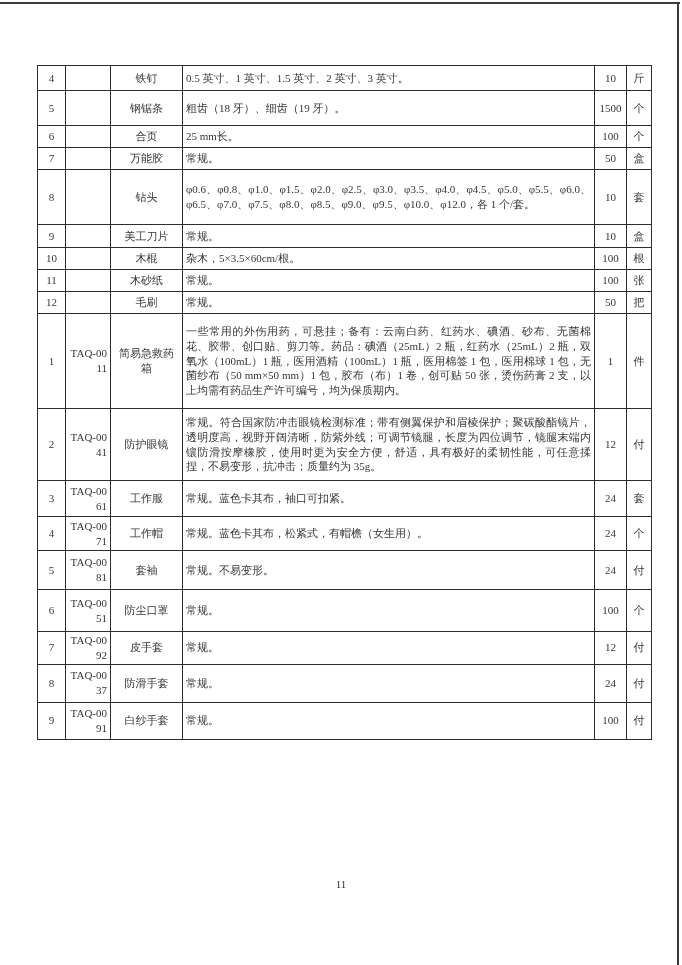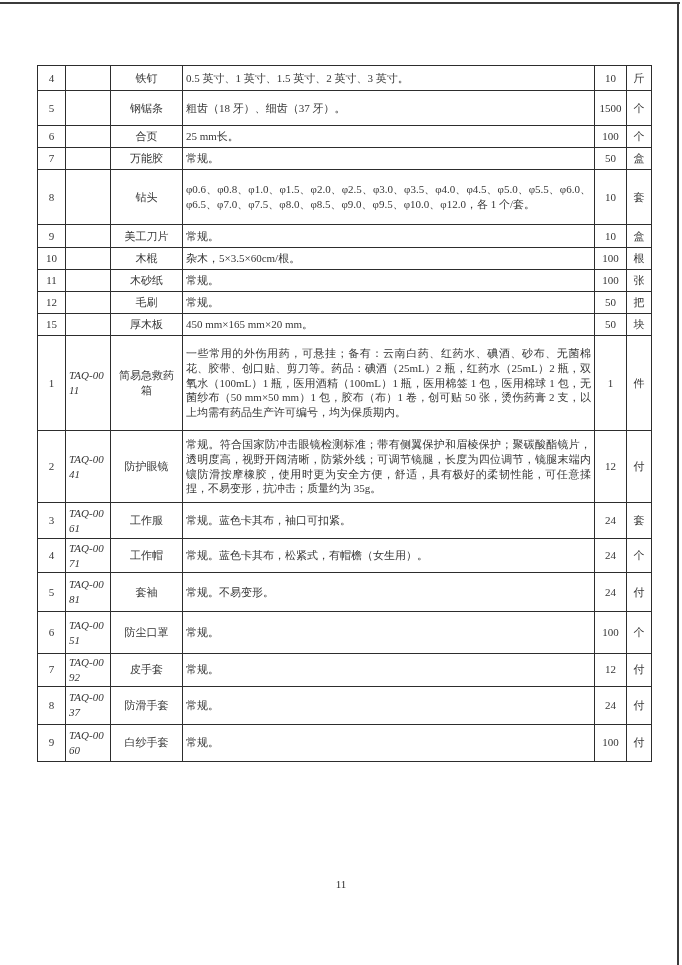--- a/index.html
+++ b/index.html
@@ -21,21 +21,21 @@
     padding:1px 3px;vertical-align:middle;
     overflow:hidden;
   }
   col.c-no{width:28px;}
   col.c-model{width:45px;}
   col.c-name{width:72px;}
   col.c-qty{width:32px;}
   col.c-unit{width:25px;}
 
   td.center{text-align:center;}
-  td.model{text-align:left;word-break:break-all;font-size:10.5px;line-height:1.5;font-style:italic;}
+  td.model{text-align:right;word-break:break-all;font-size:10.5px;line-height:1.5;}
   td.qty{text-align:center;word-break:break-all;padding:0 6px;line-height:1.5;}
   td.spec{text-align:justify;line-height:1.45;padding:2px 6px;}
   tr.section-row td{
     font-family:"Liberation Sans","DejaVu Sans",sans-serif;
     font-weight:bold;font-size:12.5px;color:#141414;
     text-align:left;padding:2px 4px;
   }
   tr.header-row td{
     font-family:"Liberation Sans","DejaVu Sans",sans-serif;
     font-weight:bold;font-size:11.5px;color:#141414;
@@ -68,21 +68,21 @@
       <td class="model"></td>
       <td class="center">铁钉</td>
       <td class="spec">0.5 英寸、1 英寸、1.5 英寸、2 英寸、3 英寸。</td>
       <td class="qty">10</td>
       <td class="center">斤</td>
     </tr>
     <tr style="height:35px">
       <td class="center">5</td>
       <td class="model"></td>
       <td class="center">钢锯条</td>
-      <td class="spec">粗齿（18 牙）、细齿（37 牙）。</td>
+      <td class="spec">粗齿（18 牙）、细齿（19 牙）。</td>
       <td class="qty">1500</td>
       <td class="center">个</td>
     </tr>
     <tr style="height:22px">
       <td class="center">6</td>
       <td class="model"></td>
       <td class="center">合页</td>
       <td class="spec">25 mm长。</td>
       <td class="qty">100</td>
       <td class="center">个</td>
@@ -127,28 +127,20 @@
       <td class="qty">100</td>
       <td class="center">张</td>
     </tr>
     <tr style="height:22px">
       <td class="center">12</td>
       <td class="model"></td>
       <td class="center">毛刷</td>
       <td class="spec">常规。</td>
       <td class="qty">50</td>
       <td class="center">把</td>
-    </tr>
-    <tr style="height:22px">
-      <td class="center">15</td>
-      <td class="model"></td>
-      <td class="center">厚木板</td>
-      <td class="spec">450 mm×165 mm×20 mm。</td>
-      <td class="qty">50</td>
-      <td class="center">块</td>
     </tr>
 
 
 
     <tr style="height:95px">
       <td class="center">1</td>
       <td class="model">TAQ-0011</td>
       <td class="center">简易急救药箱</td>
       <td class="spec">一些常用的外伤用药，可悬挂；备有：云南白药、红药水、碘酒、砂布、无菌棉花、胶带、创口贴、剪刀等。药品：碘酒（25mL）2 瓶，红药水（25mL）2 瓶，双氧水（100mL）1 瓶，医用酒精（100mL）1 瓶，医用棉签 1 包，医用棉球 1 包，无菌纱布（50 mm×50 mm）1 包，胶布（布）1 卷，创可贴 50 张，烫伤药膏 2 支，以上均需有药品生产许可编号，均为保质期内。</td>
       <td class="qty">1</td>
@@ -205,21 +197,21 @@
     <tr style="height:38px">
       <td class="center">8</td>
       <td class="model">TAQ-0037</td>
       <td class="center">防滑手套</td>
       <td class="spec">常规。</td>
       <td class="qty">24</td>
       <td class="center">付</td>
     </tr>
     <tr style="height:37px">
       <td class="center">9</td>
-      <td class="model">TAQ-0060</td>
+      <td class="model">TAQ-0091</td>
       <td class="center">白纱手套</td>
       <td class="spec">常规。</td>
       <td class="qty">100</td>
       <td class="center">付</td>
     </tr>
   </tbody>
 </table>
 
 <div class="page-number">11</div>
 

